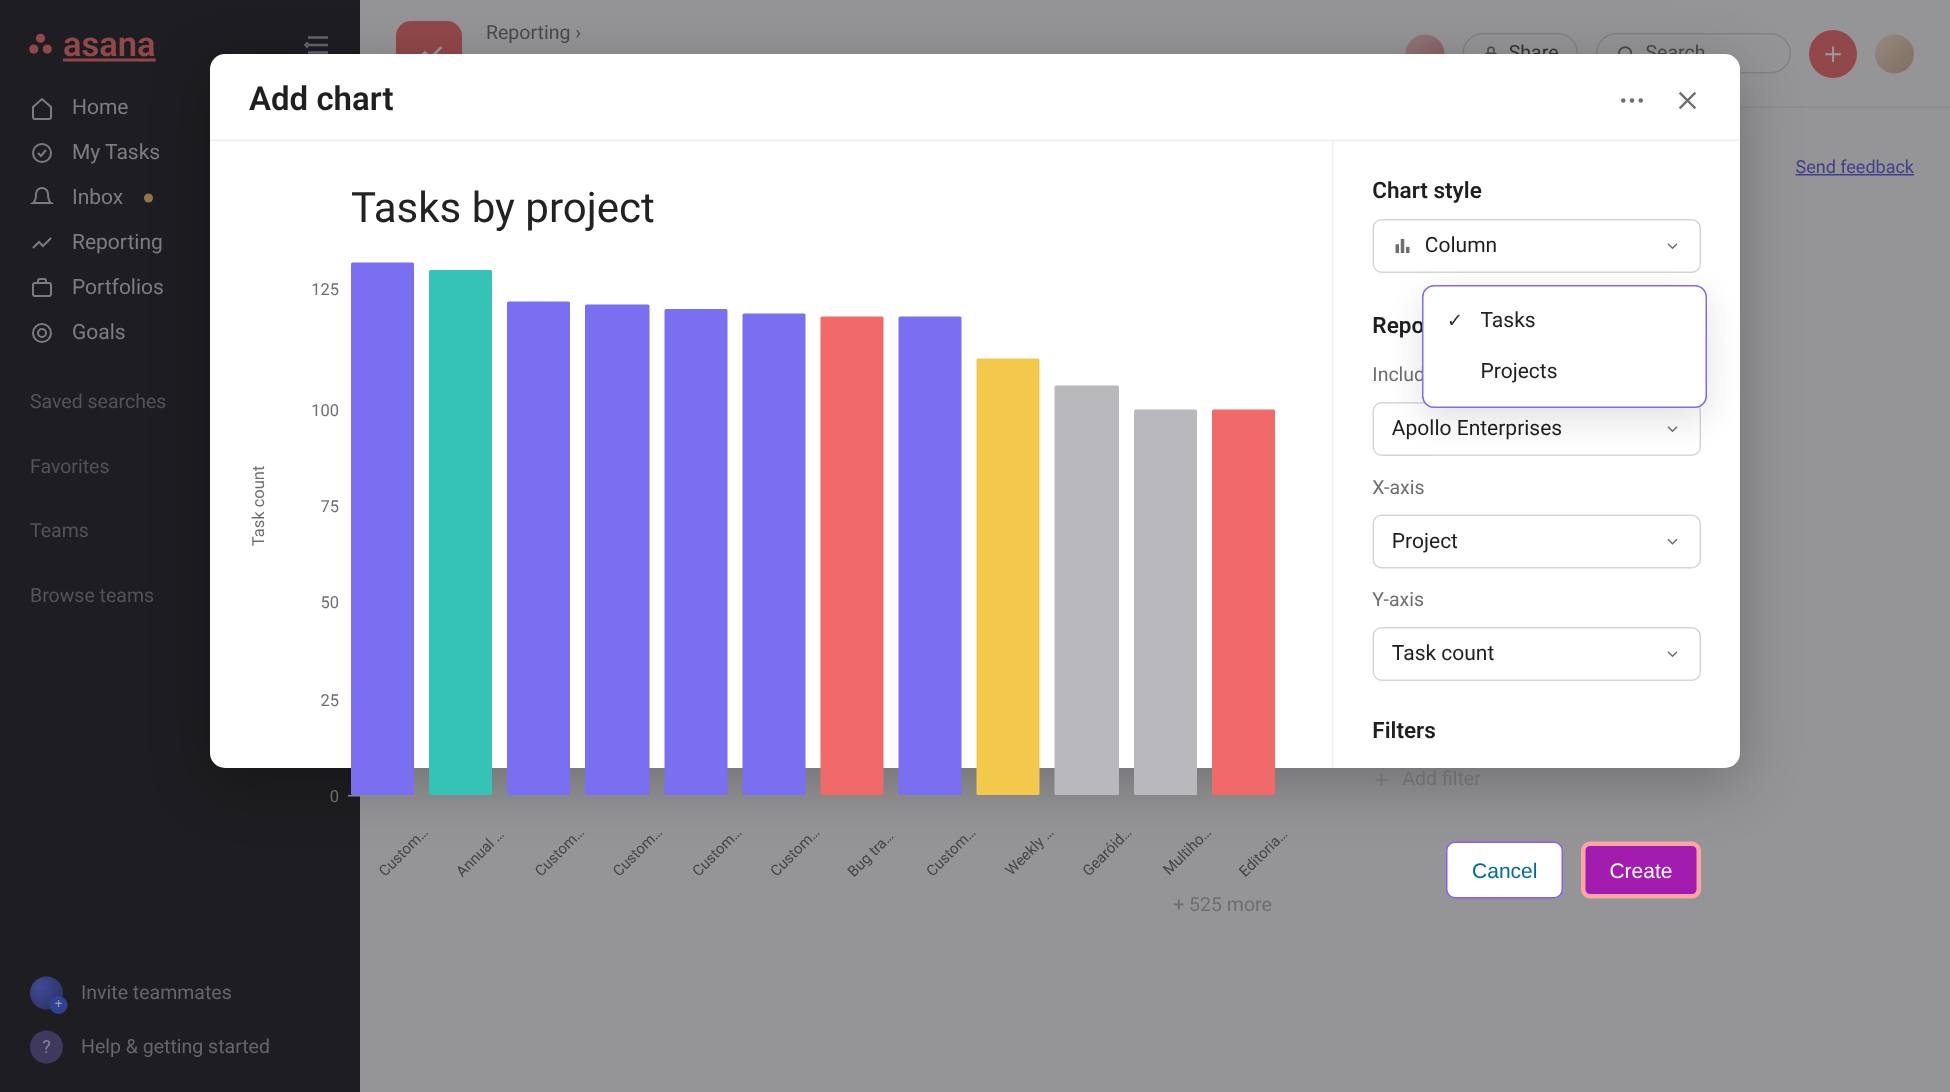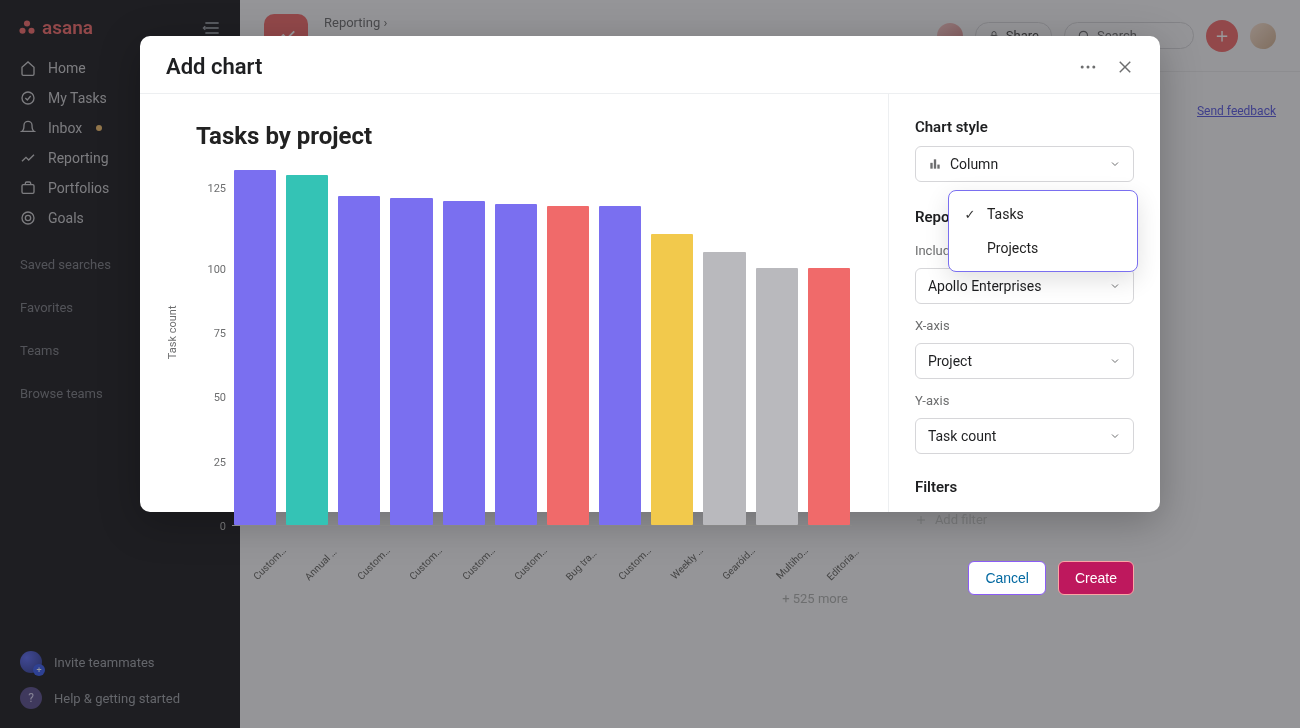--- a/index.html
+++ b/index.html
@@ -9,21 +9,21 @@
   
   .app { display: flex; width: 100%; height: 100%; }
   .sidebar {
     width: 240px; height: 100%; background: #1e1e21;
     color: #b5b5b8; display: flex; flex-direction: column;
     padding: 0; font-size: 14px;
   }
   .sidebar-top { display:flex; align-items:center; justify-content:space-between; padding: 16px 18px 10px; }
   .brand { display:flex; align-items:center; gap:6px; }
   .brand-logo { width:18px; height:18px; }
-  .brand-text { color:#f06a6a; font-weight:600; font-size:19px; }
+  .brand-text { color:#f06a6a; font-weight:600; font-size:23px;text-decoration:underline; }
   .collapse-icon { color:#9ca0a8; }
   .sidebar-nav { padding: 4px 0 10px; }
   .sidebar-item { display:flex; align-items:center; gap:12px; padding: 7px 20px; color:#c9c9cc; cursor:pointer; }
   .sidebar-item .dot { width:6px; height:6px; border-radius:50%; background:#f1bd6c; margin-left:2px;}
   .sidebar-section { padding: 14px 20px; color:#7d7f85; font-size:13px; }
   .sidebar-spacer { flex:1; }
   .sidebar-bottom { padding-bottom:12px; }
   .sidebar-bottom .sidebar-item { color:#9da0a6; font-size:13px; }
   .teammate-badge { width:22px; height:22px; border-radius:50%; background:radial-gradient(circle at 30% 30%,#5c6cf0,#2f3a8c); position:relative;}
   .teammate-badge::after { content:"+"; position:absolute; right:-3px; bottom:-3px; background:#3b5ef0; color:#fff; width:12px; height:12px; border-radius:50%; font-size:9px; line-height:12px; text-align:center;}
@@ -50,21 +50,21 @@
     background:#fff; border-radius:10px; box-shadow:0 10px 40px rgba(0,0,0,0.25);
     display:flex; flex-direction:column;
   }
   .modal-header{display:flex;align-items:center;justify-content:space-between;padding:18px 26px 14px;}
   .modal-title{font-size:22px;font-weight:600;}
   .modal-header-actions{display:flex;align-items:center;gap:18px;color:#6d6e6f;}
   .modal-body{flex:1;display:flex;border-top:1px solid #edeff1;min-height:0;}
 
   
   .chart-panel{flex:1;padding:28px 36px 18px 56px;display:flex;flex-direction:column;}
-  .chart-title{font-size:24px;font-weight:700;color:#222;margin-bottom:16px;}
+  .chart-title{font-size:28px;font-weight:400;color:#222;margin-bottom:16px;margin-left:38px;}
   .chart-area{position:relative;flex:1;display:flex;}
   .y-axis-label{position:absolute;left:-30px;top:50%;transform:rotate(-90deg) translateX(50%);transform-origin:left top;font-size:11px;color:#6d6e6f;white-space:nowrap;}
   .plot{flex:1;display:flex;}
   .ticks{width:36px;position:relative;height:360px;}
   .tick{position:absolute;right:6px;font-size:11px;color:#6d6e6f;transform:translateY(50%);}
   .bars-wrap{flex:1;display:flex;flex-direction:column;}
   .bars{height:360px;display:flex;align-items:flex-end;gap:10px;padding:0 2px;border-bottom:1px solid #888;}
   .bar{flex:1;border-radius:1px;}
   .bar-labels{display:flex;gap:10px;padding:6px 2px 0;}
   .bar-label{flex:1;font-size:10px;color:#444;text-align:right;transform:rotate(-45deg) translate(-6px,12px);transform-origin:top right;white-space:nowrap;overflow:hidden;text-overflow:ellipsis;max-width:60px;}
@@ -88,21 +88,21 @@
   }
   .dropdown-item{display:flex;align-items:center;gap:10px;padding:9px 14px;font-size:14px;color:#222;cursor:pointer;}
   .dropdown-item .check{width:14px;text-align:center;color:#333;font-size:13px;}
 
   .filters-header{font-weight:600;font-size:15px;margin-top:14px;}
   .add-filter{display:flex;align-items:center;gap:8px;color:#6d6e6f;font-size:13px;margin-top:6px;cursor:pointer;}
 
   .modal-footer{display:flex;justify-content:flex-end;gap:12px;padding:14px 22px;border-top:1px solid #edeff1;}
   .btn{padding:8px 16px;border-radius:6px;font-size:14px;cursor:pointer;}
   .btn-secondary{background:#fff;border:1px solid #8b5cf6;color:#0369a1;}
-  .btn-primary{background:#be185d;border:1px solid #fca5a5;color:#fff;}
+  .btn-primary{background:#a21caf;border:3px solid #fca5a5;color:#fff;}
 
   .icon{display:inline-flex;}
   svg{display:block;}
 </style>
 </head>
 <body>
 
 <div class="app">
   <aside class="sidebar">
     <div class="sidebar-top">

